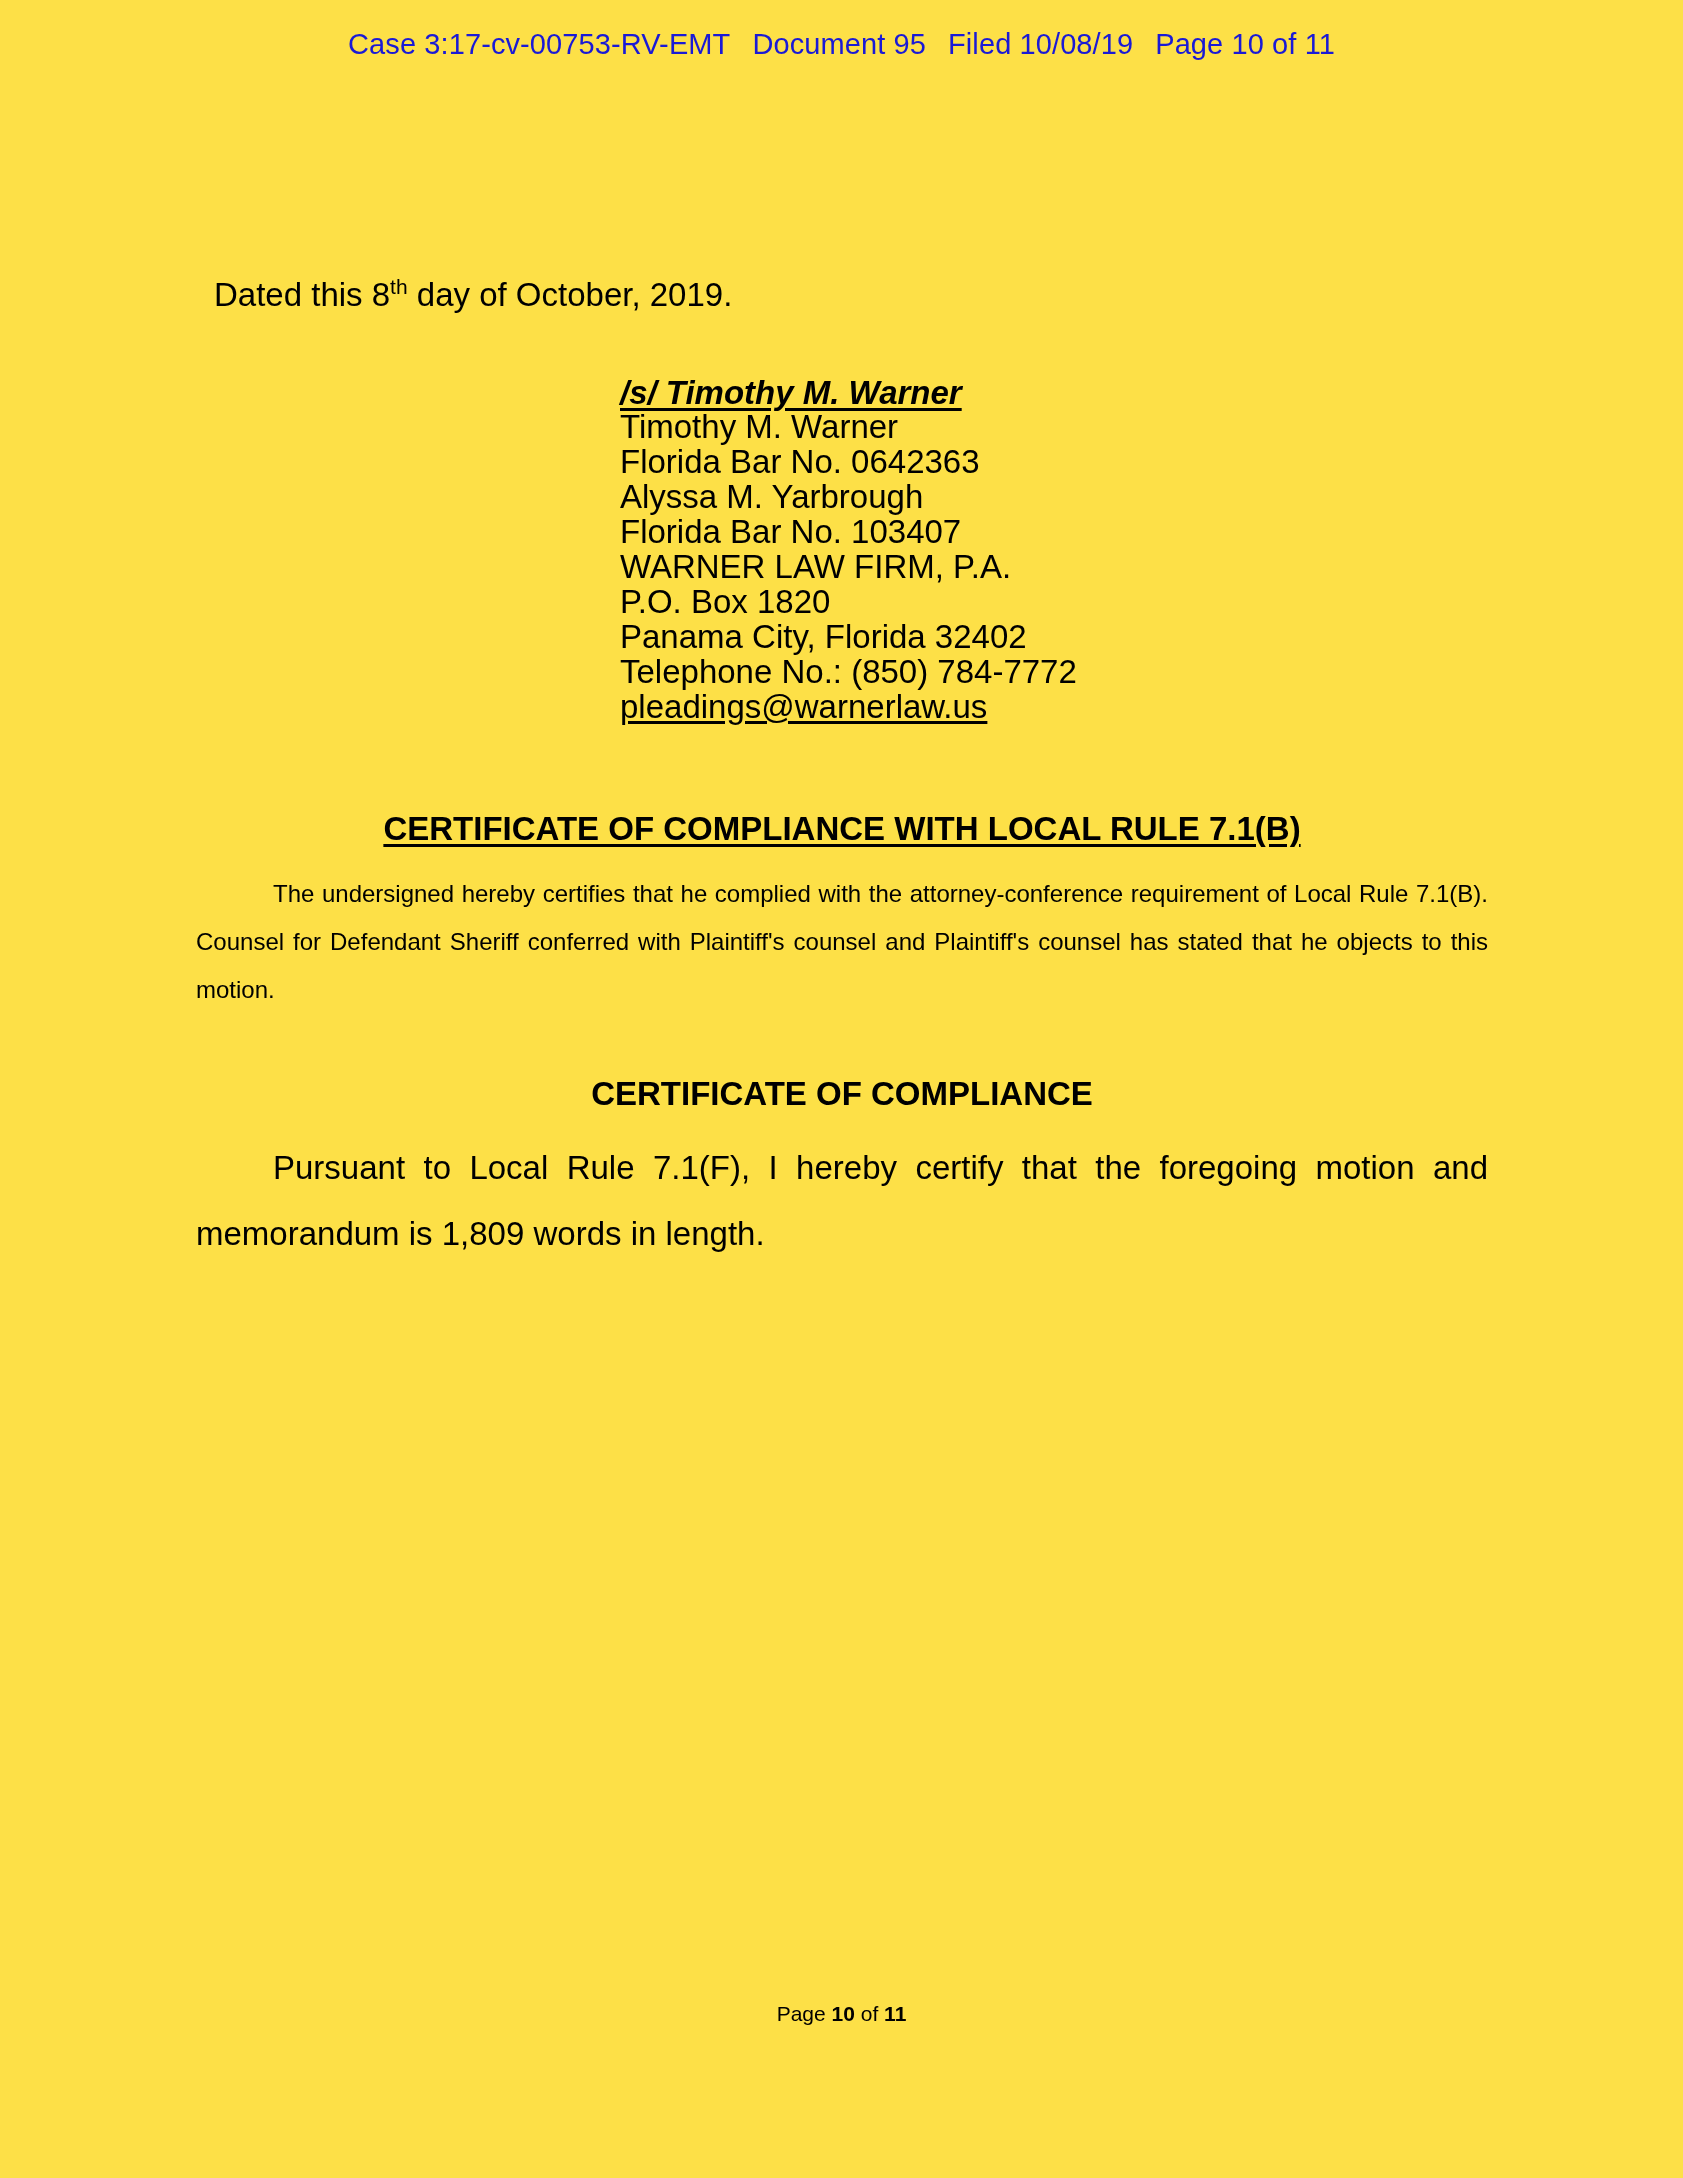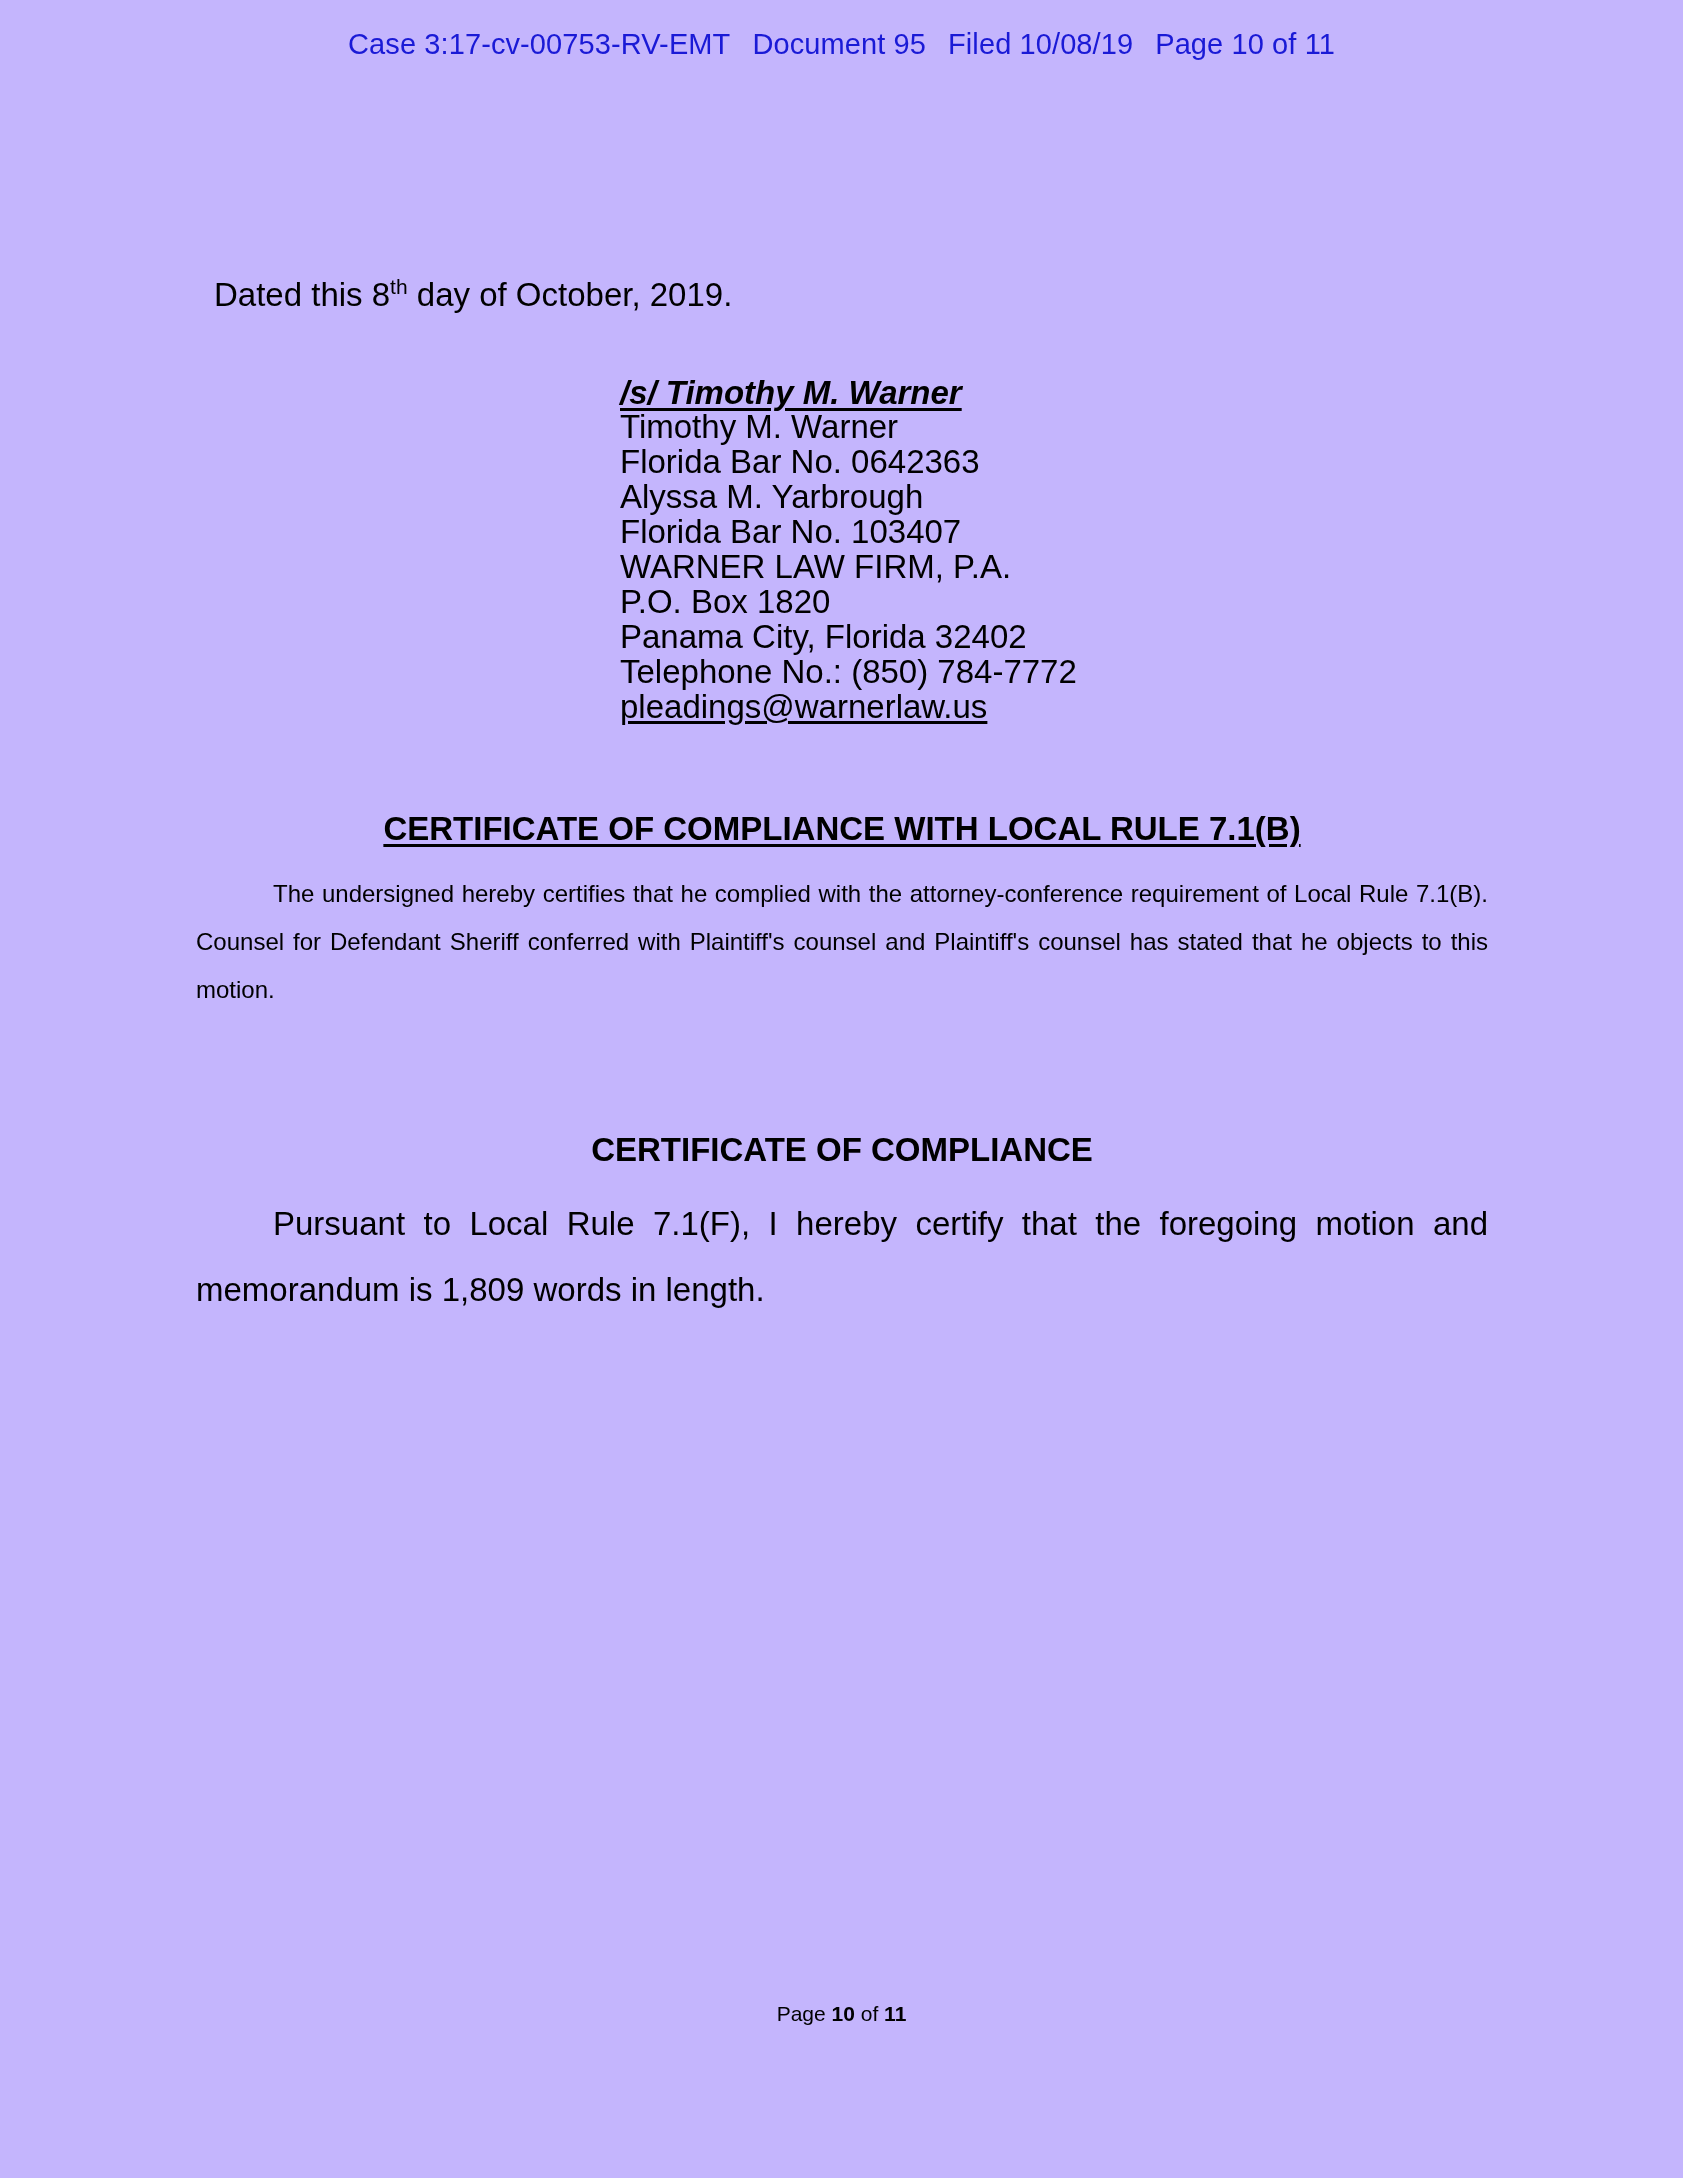--- a/index.html
+++ b/index.html
@@ -14,21 +14,21 @@
     font-family: "Liberation Sans", sans-serif;
     color: #000000;
     overflow: hidden;
   }
 
   .page {
     position: absolute;
     left: 0; top: 0;
     width: 1683px;
     height: 2178px;
-    background: #c4b5fd;
+    background: #fde047;
   }
 
   
   .ecf-header {
     position: absolute;
     top: 28px;
     left: 0;
     width: 1683px;
     text-align: center;
     color: #1a1ad6;
@@ -97,21 +97,21 @@
   }
   .cert-heading .u {
     text-decoration: underline;
     text-underline-offset: 4px;
     text-align: right;
   }
   .cert-heading-2 {
     text-align: center;
     font-weight: bold;
     font-size: 33px;
-    margin-top: 117px;
+    margin-top: 61px;
     white-space: nowrap;
   }
 
   
   .para {
     font-size: 24px;
     line-height: 2.0;
     text-align: justify;
     text-justify: inter-word;
     text-indent: 77px;

